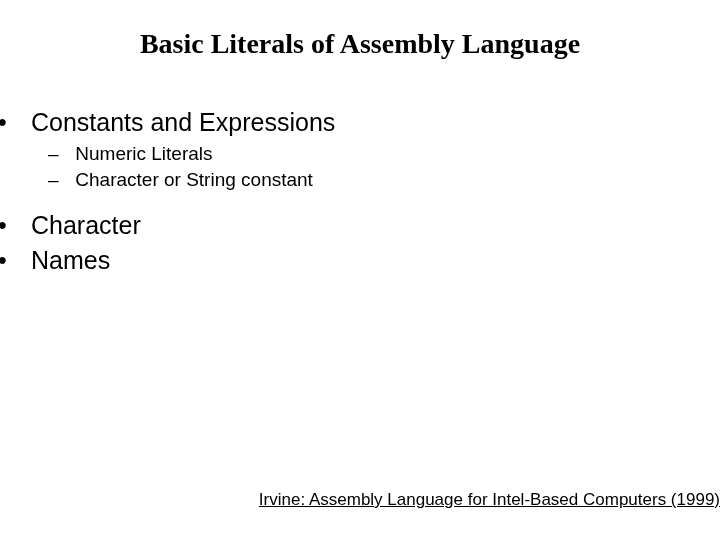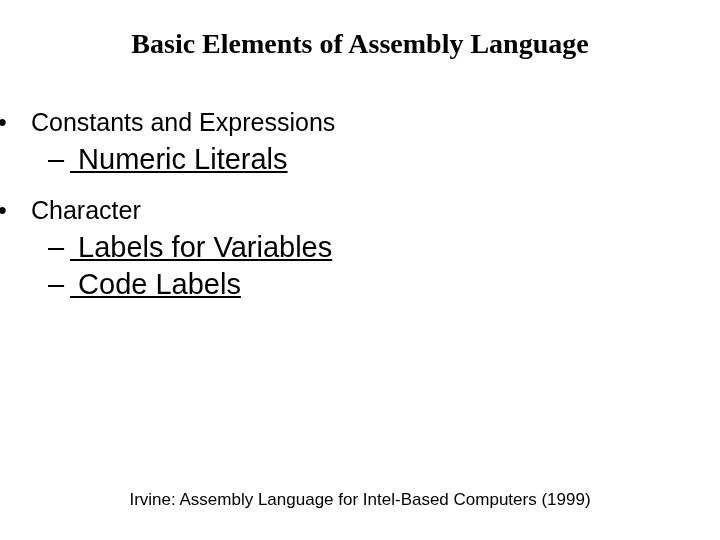--- a/index.html
+++ b/index.html
@@ -40,63 +40,61 @@
       font-size: 25px;
       display: inline-block;
       width: 26px;
       margin-left: -2px;
     }
     .level2-group {
       margin-bottom: 20px;
       padding-left: 48px;
     }
     .level2 {
-      font-size: 29px;
+      font-size: 19px;
       margin-bottom: 4px;
       list-style: none;
-      text-decoration: underline;
     }
     .level2::before {
       content: "–";
       display: inline-block;
       width: 22px;
     }
     .footer {
       position: absolute;
       bottom: 30px;
       left: 0;
       right: 0;
-      text-align: center;
+      text-align: right;
       font-size: 17px;
+      text-decoration: underline;
     }
   </style>
 </head>
 <body>
 
 <div class="slide">
-  <h1 class="title">Basic Elements of Assembly Language</h1>
+  <h1 class="title">Basic Literals of Assembly Language</h1>
 
   <div class="content">
     <div class="level1">
       <span>Constants and Expressions</span>
     </div>
     <div class="level2-group">
       <div class="level2">
         <span>Numeric Literals</span>
       </div>
+      <div class="level2">
+        <span>Character or String constant</span>
+      </div>
     </div>
 
     <div class="level1">
       <span>Character</span>
     </div>
 
-    <div class="level2-group">
-      <div class="level2">
-        <span>Labels for Variables</span>
-      </div>
-      <div class="level2">
-        <span>Code Labels</span>
-      </div>
+    <div class="level1">
+      <span>Names</span>
     </div>
   </div>
 
   <div class="footer">Irvine: Assembly Language for Intel-Based Computers (1999)</div>
 </div>
 
 </body></html>

